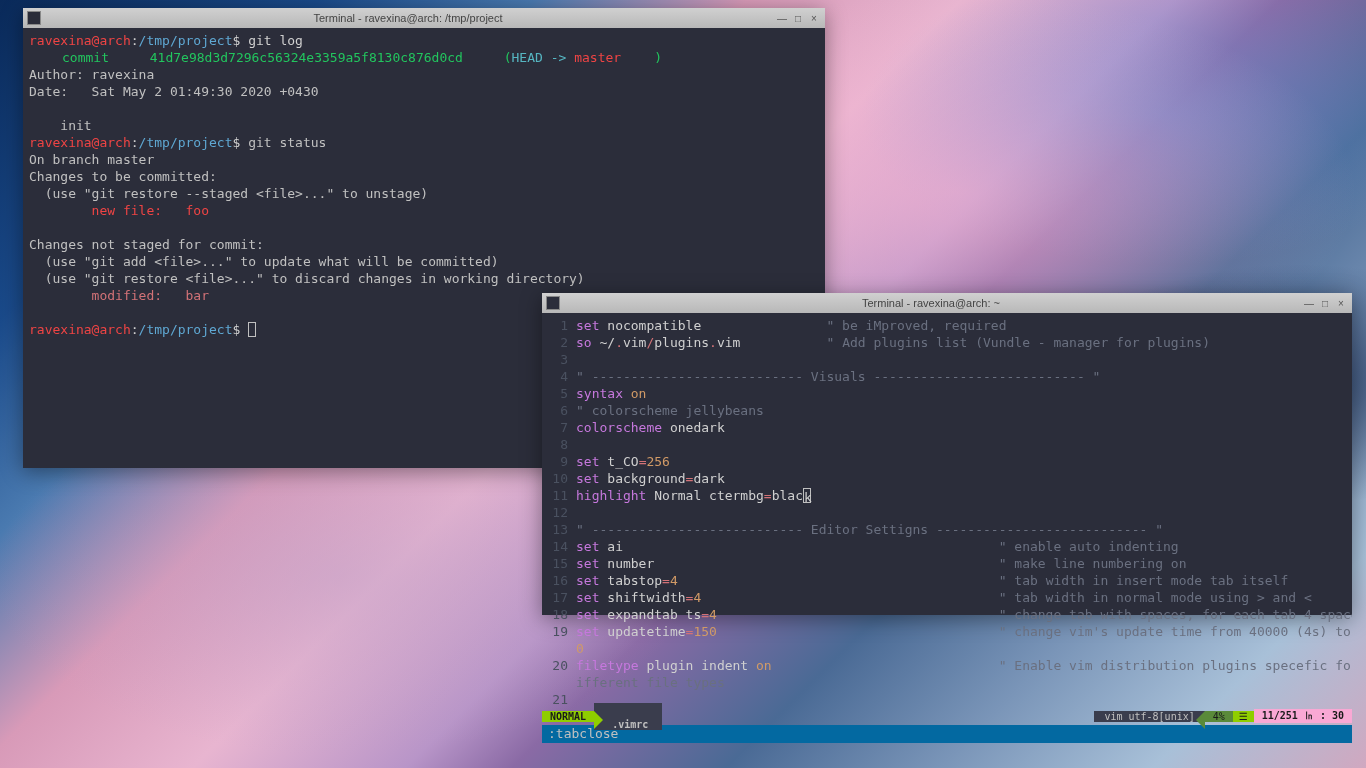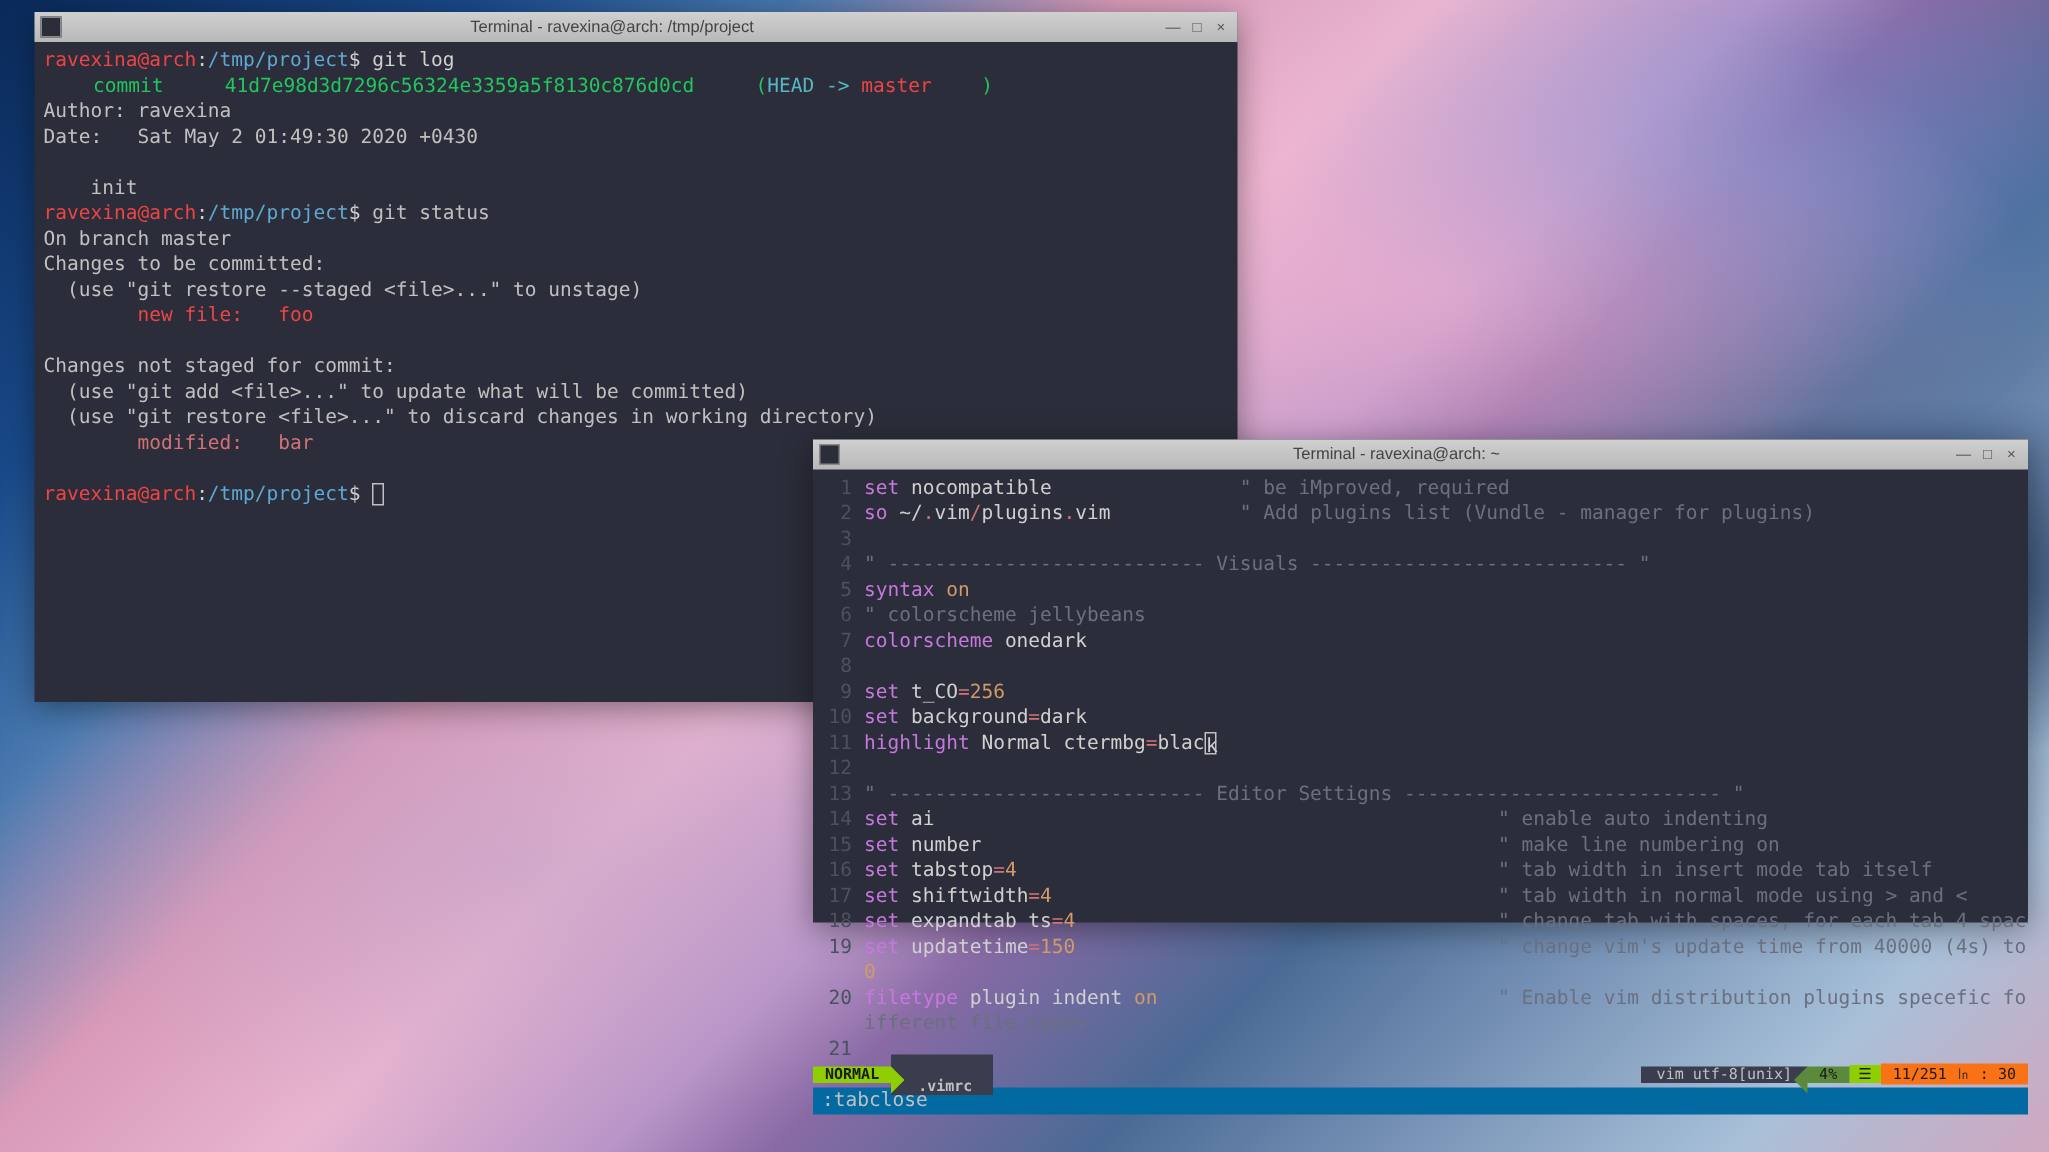--- a/index.html
+++ b/index.html
@@ -35,21 +35,21 @@
 .vim-gutter{display:inline-block;width:28px;text-align:right;color:#4a5160;padding-right:8px;}
 .vim-line{display:block;}
 .statusbar{display:flex;align-items:center;height:18px;font-size:10px;}
 .sb-mode{background:#8fce00;color:#1a1a1a;font-weight:bold;padding:0 8px;position:relative;}
 .sb-mode::after{content:"";position:absolute;right:-9px;top:0;border-left:9px solid #8fce00;border-top:9px solid transparent;border-bottom:9px solid transparent;}
 .sb-file{background:#3a3d4d;color:#c0c0c0;padding:16px 14px 0 18px;flex:0 0 auto;font-weight:bold;}
 .sb-fill{flex:1;background:#3a3d4d;}
 .sb-right{background:#3a3d4d;color:#c0c0c0;padding:0 10px;}
 .sb-pct{background:#5a8a3a;color:#1a1a1a;padding:0 8px;position:relative;}
 .sb-pct::before{content:"";position:absolute;left:-9px;top:0;border-right:9px solid #5a8a3a;border-top:9px solid transparent;border-bottom:9px solid transparent;}
-.sb-pos{background:#f97316;color:#1a1a1a;padding:0 8px;font-weight:normal;}
+.sb-pos{background:#f9a8d4;color:#1a1a1a;padding:0 8px;font-weight:bold;}
 .sb-bars{background:#8fce00;color:#1a1a1a;padding:0 6px;}
 .cmdline{background:#0369a1;color:#c0c0c0;padding:0 6px;height:18px;line-height:18px;}
 </style>
 </head>
 <body>
 <div class="desktop-overlay"></div>
 
 <div class="window" style="left:23px;top:8px;width:802px;height:460px;">
   <div class="titlebar">
     <div class="icon"></div>

